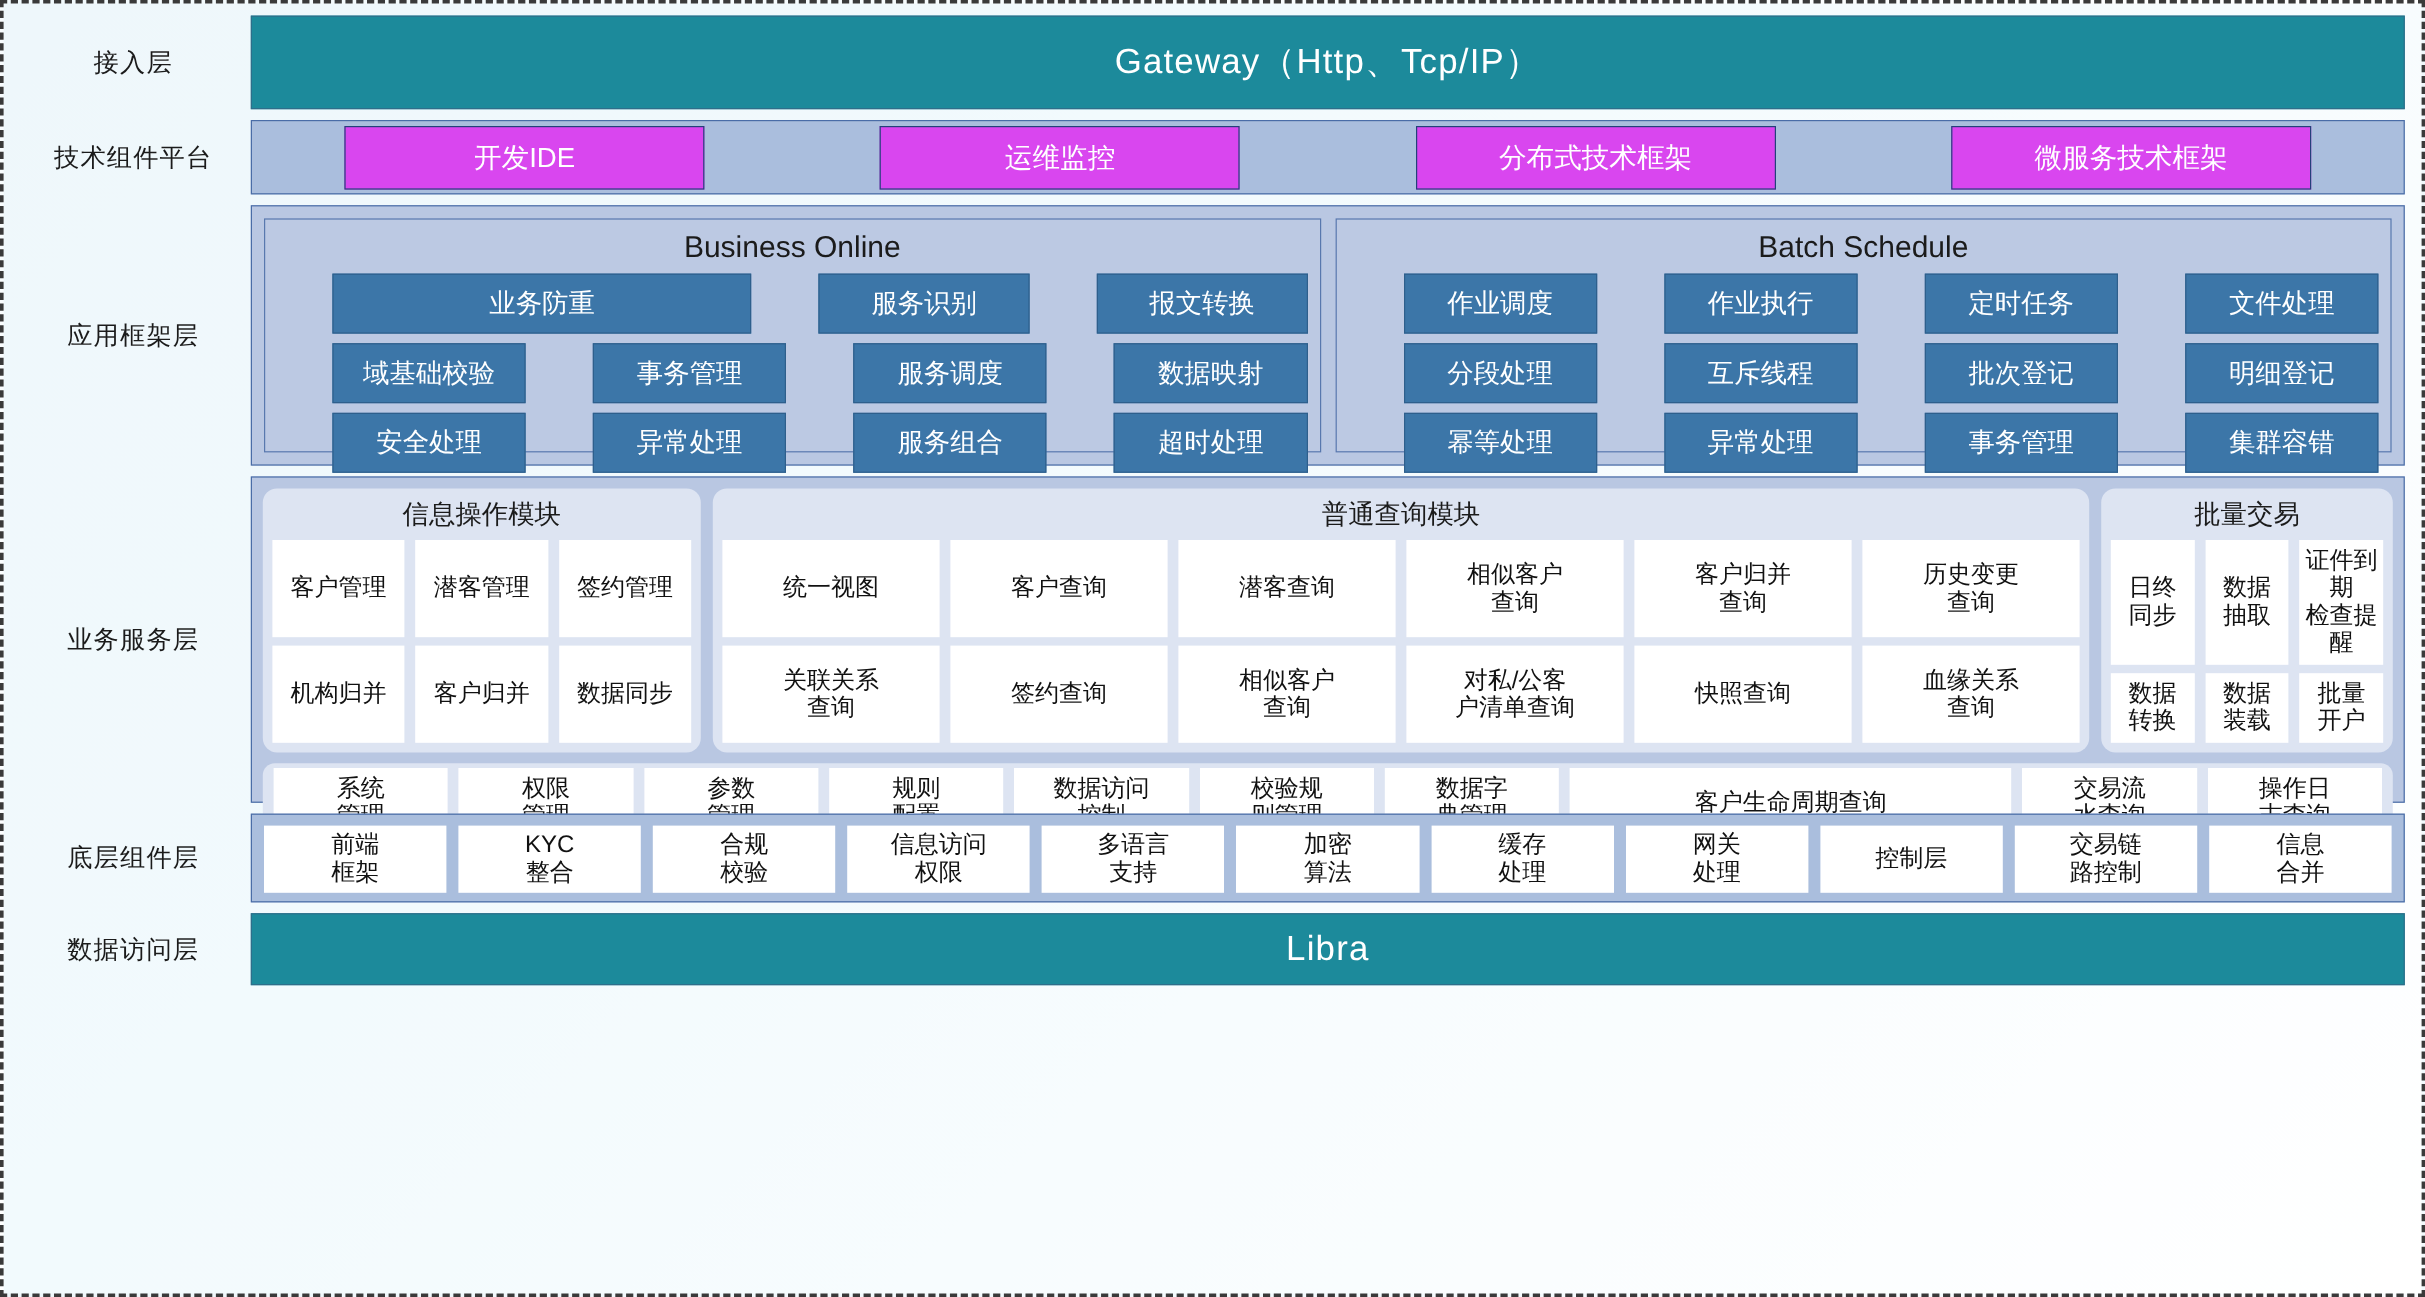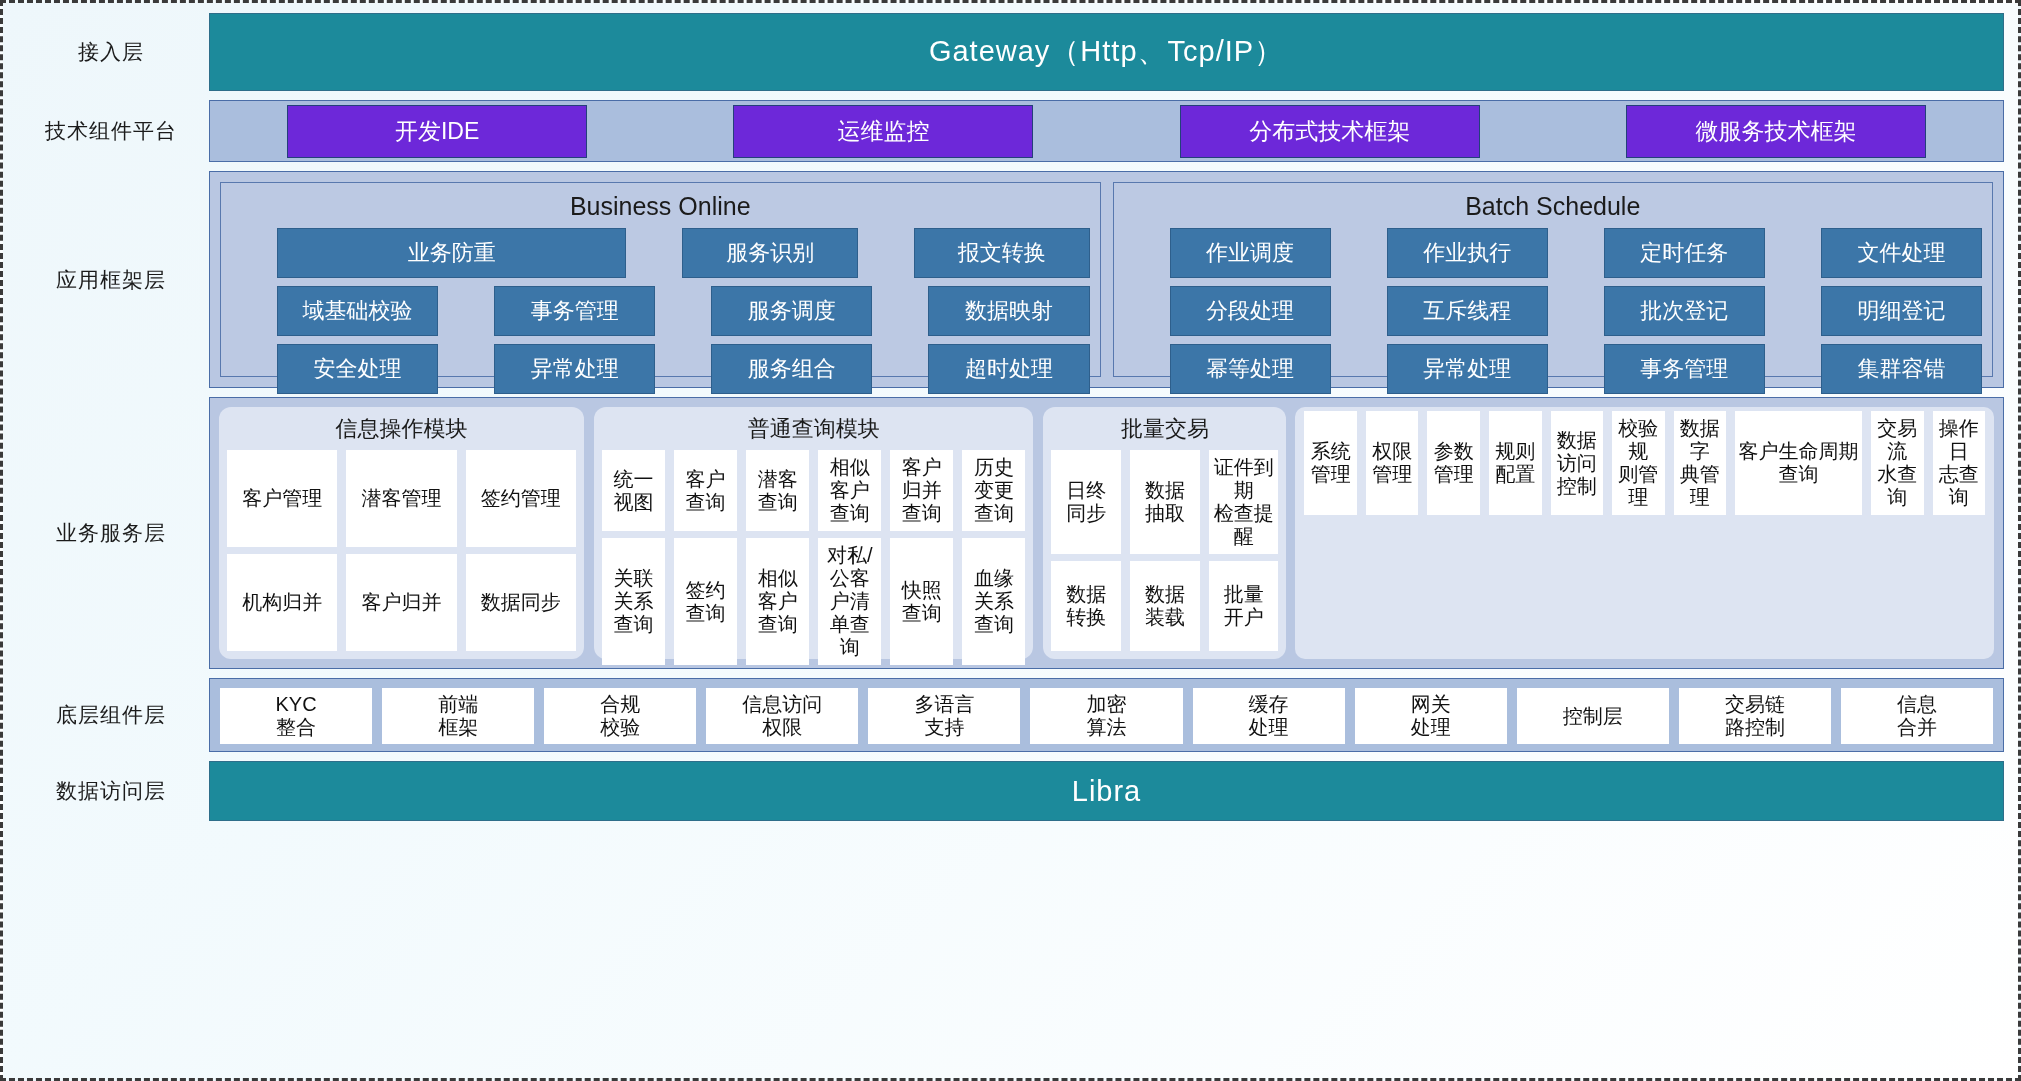--- a/index.html
+++ b/index.html
@@ -55,21 +55,21 @@
     background: #aabedd;
     border: 1px solid #4a6da7;
     display: flex;
     align-items: center;
     justify-content: space-around;
     padding: 9px 12px;
     gap: 16px;
   }
   .tech-chip {
     flex: 1;
-    background: #6d28d9;
+    background: #d946ef;
     color: #ffffff;
     font-size: 23px;
     text-align: center;
     padding: 10px 4px;
     border: 1px solid #24407a;
     max-width: 300px;
   }
 
   
   .panel-outer {
@@ -107,21 +107,21 @@
     margin-left: 46px;
   }
 
   
   .svc-outer {
     flex: 1;
     background: #b9c7e2;
     border: 1px solid #4a6da7;
     padding: 9px;
     display: flex;
-    flex-direction: row;
+    flex-direction: column;
     gap: 9px;
   }
   .svc-top { display: flex; gap: 10px; }
   .mod-box {
     background: #dde4f2;
     border-radius: 12px;
     padding: 4px 8px 8px 8px;
     display: flex;
     flex-direction: column;
   }
@@ -363,24 +363,24 @@
       </div>
     </div>
   </div>
 
   <div class="spacer"></div>
 
   <div class="row" style="height:74px;">
     <div class="row-label">底层组件层</div>
     <div class="row-body">
       <div class="comp-band">
+        <div class="white-cell">前端
+框架</div>
         <div class="white-cell">KYC
 整合</div>
-        <div class="white-cell">前端
-框架</div>
         <div class="white-cell">合规
 校验</div>
         <div class="white-cell">信息访问
 权限</div>
         <div class="white-cell">多语言
 支持</div>
         <div class="white-cell">加密
 算法</div>
         <div class="white-cell">缓存
 处理</div>

